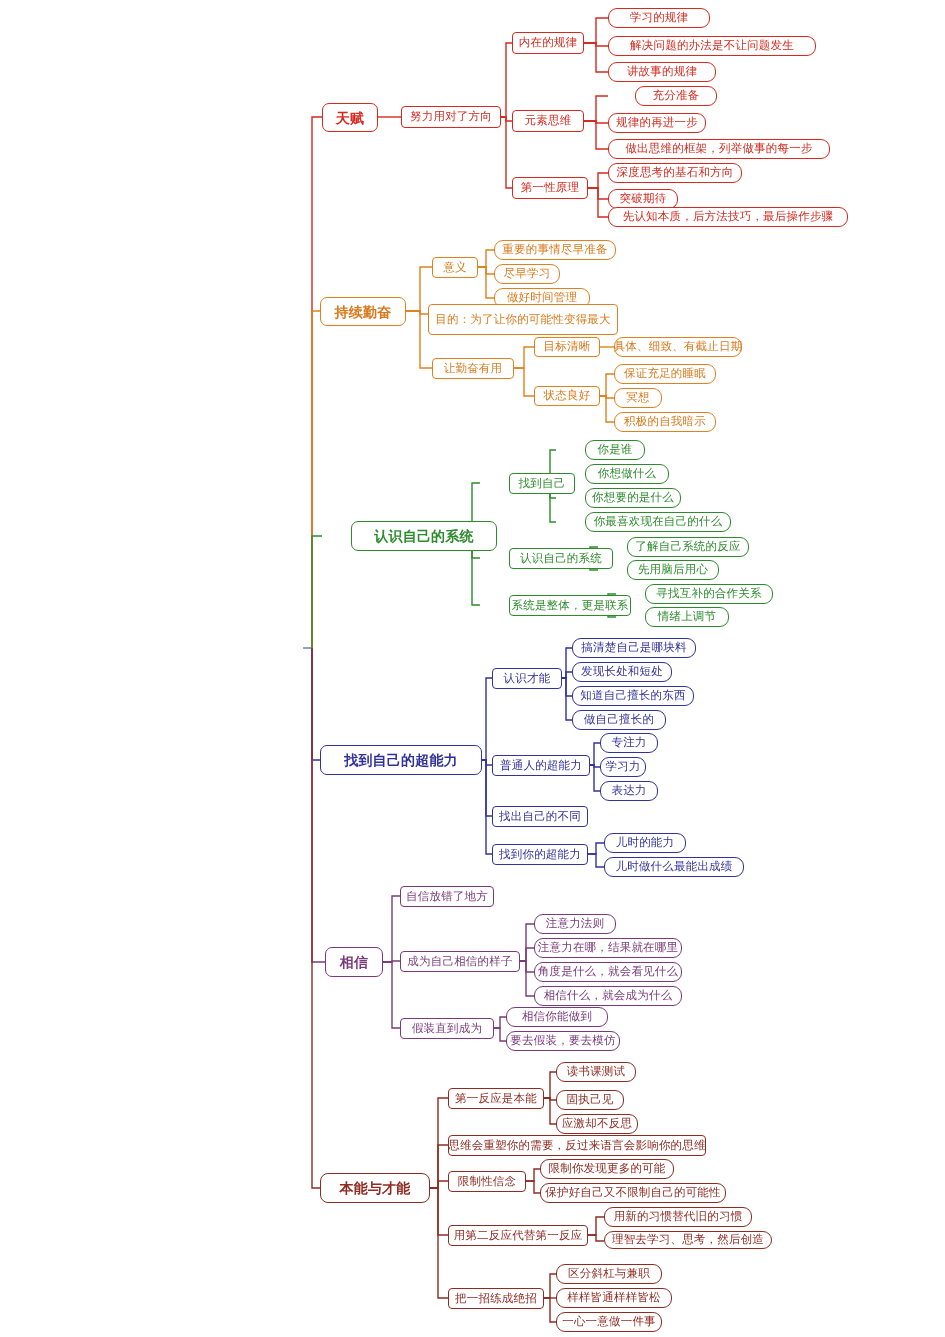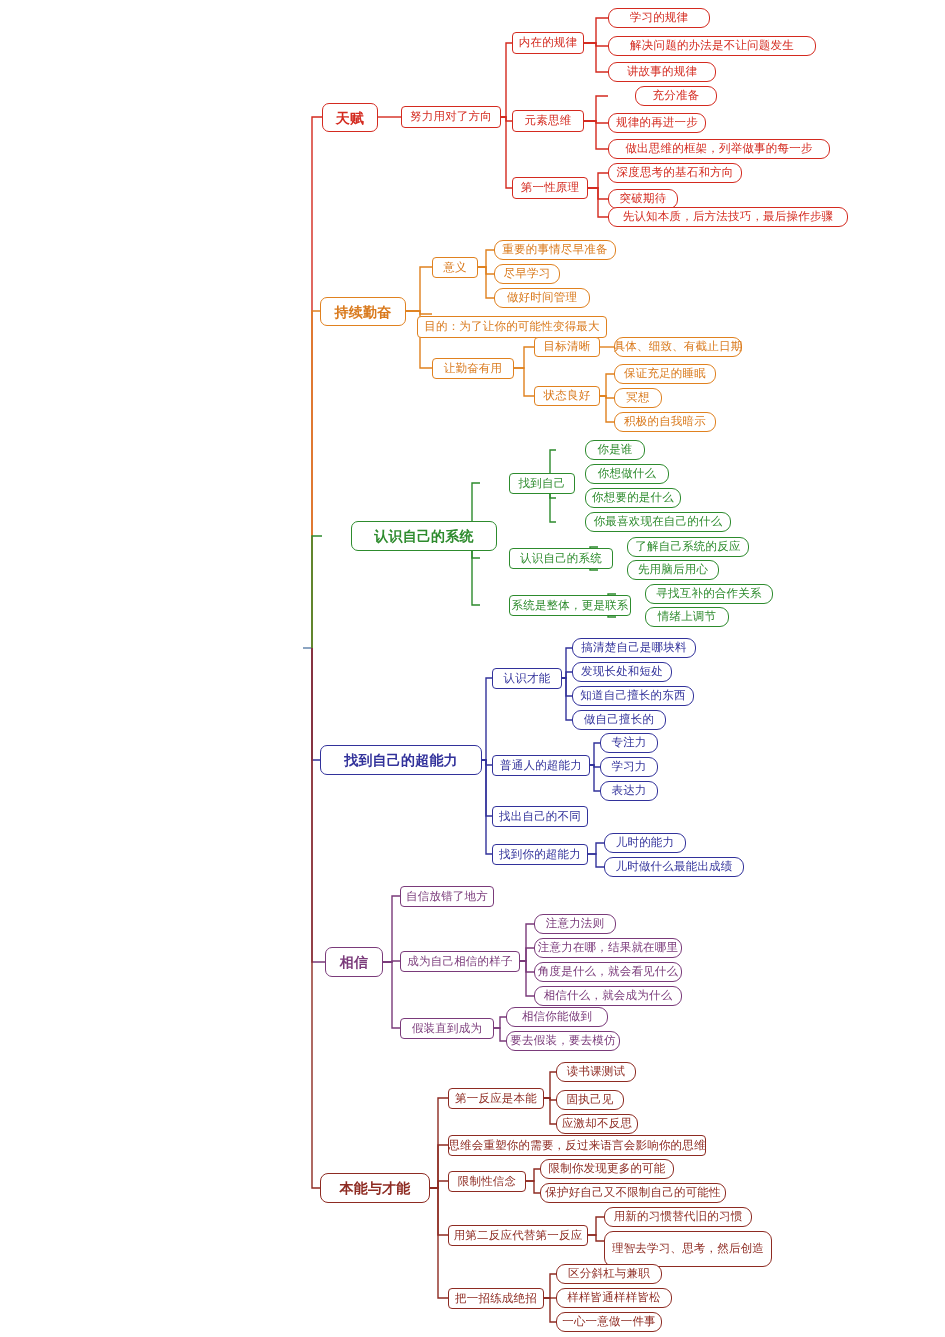--- a/index.html
+++ b/index.html
@@ -151,21 +151,21 @@
       <div class="node lvl3 c-red" style="left: 608px; top: 139px; width: 222px; height: 20px;">做出思维的框架，列举做事的每一步</div>
       <div class="node lvl2 c-red" style="left: 512px; top: 177px; width: 76px; height: 22px; text-align: right;">第一性原理</div>
       <div class="node lvl3 c-red" style="left: 608px; top: 163px; width: 134px; height: 20px;">深度思考的基石和方向</div>
       <div class="node lvl3 c-red" style="left: 608px; top: 189px; width: 70px; height: 20px;">突破期待</div>
       <div class="node lvl3 c-red" style="left: 608px; top: 207px; width: 240px; height: 20px;">先认知本质，后方法技巧，最后操作步骤</div>
       <div class="node lvl1 c-orange" style="left: 320px; top: 297px; width: 86px; height: 29px;">持续勤奋</div>
       <div class="node lvl2 c-orange" style="left: 432px; top: 257px; width: 46px; height: 21px;">意义</div>
       <div class="node lvl3 c-orange" style="left: 494px; top: 240px; width: 122px; height: 20px;">重要的事情尽早准备</div>
       <div class="node lvl3 c-orange" style="left: 494px; top: 264px; width: 66px; height: 20px;">尽早学习</div>
       <div class="node lvl3 c-orange" style="left: 494px; top: 288px; width: 96px; height: 20px;">做好时间管理</div>
-      <div class="node lvl2 c-orange" style="left: 417px; top: 304px; width: 190px; height: 22px; margin-top: 12px;">目的：为了让你的可能性变得最大</div>
+      <div class="node lvl2 c-orange" style="left: 428px; top: 304px; width: 190px; height: 31px;">目的：为了让你的可能性变得最大</div>
       <div class="node lvl2 c-orange" style="left: 432px; top: 358px; width: 82px; height: 21px;">让勤奋有用</div>
       <div class="node lvl2 c-orange" style="left: 534px; top: 337px; width: 66px; height: 20px;">目标清晰</div>
       <div class="node lvl3 c-orange" style="left: 614px; top: 337px; width: 128px; height: 20px;">具体、细致、有截止日期</div>
       <div class="node lvl2 c-orange" style="left: 534px; top: 386px; width: 66px; height: 20px;">状态良好</div>
       <div class="node lvl3 c-orange" style="left: 614px; top: 364px; width: 102px; height: 20px;">保证充足的睡眠</div>
       <div class="node lvl3 c-orange" style="left: 614px; top: 388px; width: 48px; height: 20px;">冥想</div>
       <div class="node lvl3 c-orange" style="left: 614px; top: 412px; width: 102px; height: 20px;">积极的自我暗示</div>
       <div class="node lvl1 c-green" style="left: 322px; top: 521px; width: 146px; height: 30px;">认识自己的系统</div>
       <div class="node lvl2 c-green" style="left: 480px; top: 473px; width: 66px; height: 21px;">找到自己</div>
       <div class="node lvl3 c-green" style="left: 556px; top: 440px; width: 60px; height: 20px;">你是谁</div>
@@ -179,21 +179,21 @@
       <div class="node lvl3 c-green" style="left: 616px; top: 584px; width: 128px; height: 20px;">寻找互补的合作关系</div>
       <div class="node lvl3 c-green" style="left: 616px; top: 607px; width: 84px; height: 20px;">情绪上调节</div>
       <div class="node lvl1 c-blue" style="left: 320px; top: 745px; width: 162px; height: 30px;">找到自己的超能力</div>
       <div class="node lvl2 c-blue" style="left: 492px; top: 668px; width: 70px; height: 21px;">认识才能</div>
       <div class="node lvl3 c-blue" style="left: 572px; top: 638px; width: 124px; height: 20px;">搞清楚自己是哪块料</div>
       <div class="node lvl3 c-blue" style="left: 572px; top: 662px; width: 100px; height: 20px;">发现长处和短处</div>
       <div class="node lvl3 c-blue" style="left: 572px; top: 686px; width: 122px; height: 20px;">知道自己擅长的东西</div>
       <div class="node lvl3 c-blue" style="left: 572px; top: 710px; width: 94px; height: 20px;">做自己擅长的</div>
       <div class="node lvl2 c-blue" style="left: 492px; top: 755px; width: 98px; height: 21px;">普通人的超能力</div>
       <div class="node lvl3 c-blue" style="left: 600px; top: 733px; width: 58px; height: 20px;">专注力</div>
-      <div class="node lvl3 c-blue" style="left: 600px; top: 757px; width: 58px; height: 20px;">学习力</div>
+      <div class="node lvl3 c-blue" style="left: 600px; top: 757px; width: 46px; height: 20px;">学习力</div>
       <div class="node lvl3 c-blue" style="left: 600px; top: 781px; width: 58px; height: 20px;">表达力</div>
       <div class="node lvl2 c-blue" style="left: 492px; top: 806px; width: 96px; height: 21px;">找出自己的不同</div>
       <div class="node lvl2 c-blue" style="left: 492px; top: 844px; width: 96px; height: 21px;">找到你的超能力</div>
       <div class="node lvl3 c-blue" style="left: 604px; top: 833px; width: 82px; height: 20px;">儿时的能力</div>
       <div class="node lvl3 c-blue" style="left: 604px; top: 857px; width: 140px; height: 20px;">儿时做什么最能出成绩</div>
       <div class="node lvl1 c-purple" style="left: 325px; top: 947px; width: 58px; height: 30px;">相信</div>
       <div class="node lvl2 c-purple" style="left: 400px; top: 886px; width: 94px; height: 21px;">自信放错了地方</div>
       <div class="node lvl2 c-purple" style="left: 400px; top: 951px; width: 120px; height: 21px;">成为自己相信的样子</div>
       <div class="node lvl3 c-purple" style="left: 534px; top: 914px; width: 82px; height: 20px;">注意力法则</div>
       <div class="node lvl3 c-purple" style="left: 534px; top: 938px; width: 148px; height: 20px;">注意力在哪，结果就在哪里</div>
@@ -206,19 +206,19 @@
       <div class="node lvl2 c-brown" style="left: 448px; top: 1088px; width: 96px; height: 21px;">第一反应是本能</div>
       <div class="node lvl3 c-brown" style="left: 556px; top: 1062px; width: 80px; height: 20px;">读书课测试</div>
       <div class="node lvl3 c-brown" style="left: 556px; top: 1090px; width: 68px; height: 20px;">固执己见</div>
       <div class="node lvl3 c-brown" style="left: 556px; top: 1114px; width: 82px; height: 20px;">应激却不反思</div>
       <div class="node lvl2 c-brown" style="left: 448px; top: 1135px; width: 258px; height: 21px;">思维会重塑你的需要，反过来语言会影响你的思维</div>
       <div class="node lvl2 c-brown" style="left: 448px; top: 1171px; width: 78px; height: 21px;">限制性信念</div>
       <div class="node lvl3 c-brown" style="left: 540px; top: 1159px; width: 134px; height: 20px;">限制你发现更多的可能</div>
       <div class="node lvl3 c-brown" style="left: 540px; top: 1183px; width: 186px; height: 20px;">保护好自己又不限制自己的可能性</div>
       <div class="node lvl2 c-brown" style="left: 448px; top: 1225px; width: 140px; height: 21px;">用第二反应代替第一反应</div>
       <div class="node lvl3 c-brown" style="left: 604px; top: 1207px; width: 148px; height: 20px;">用新的习惯替代旧的习惯</div>
-      <div class="node lvl3 c-brown" style="left: 604px; top: 1231px; width: 168px; height: 36px;">理智去学习、思考，然后创造</div>
+      <div class="node lvl3 c-brown" style="left: 604px; top: 1231px; width: 168px; height: 18px;">理智去学习、思考，然后创造</div>
       <div class="node lvl2 c-brown" style="left: 448px; top: 1288px; width: 96px; height: 21px;">把一招练成绝招</div>
       <div class="node lvl3 c-brown" style="left: 556px; top: 1264px; width: 106px; height: 20px;">区分斜杠与兼职</div>
       <div class="node lvl3 c-brown" style="left: 556px; top: 1288px; width: 116px; height: 20px;">样样皆通样样皆松</div>
       <div class="node lvl3 c-brown" style="left: 556px; top: 1312px; width: 106px; height: 20px;">一心一意做一件事</div>
     </div>
 </div>
 
 </body></html>

